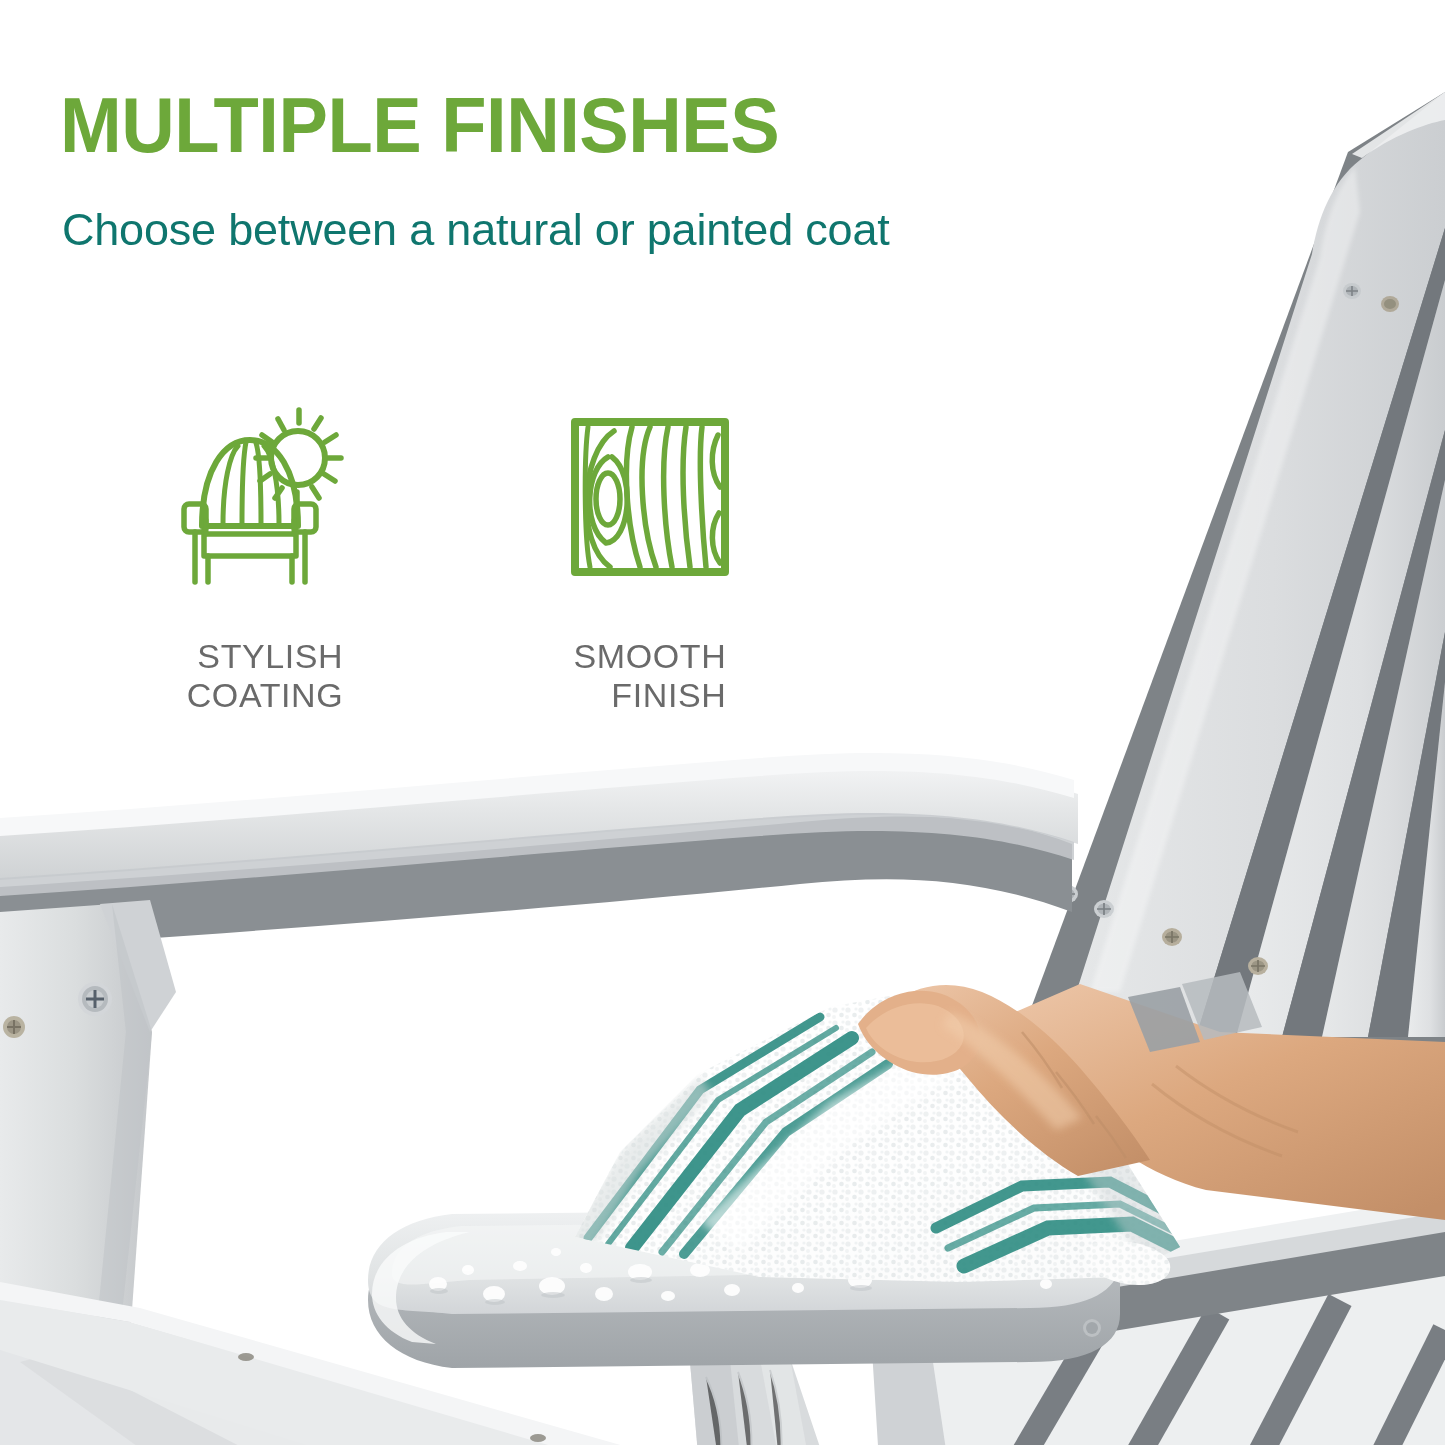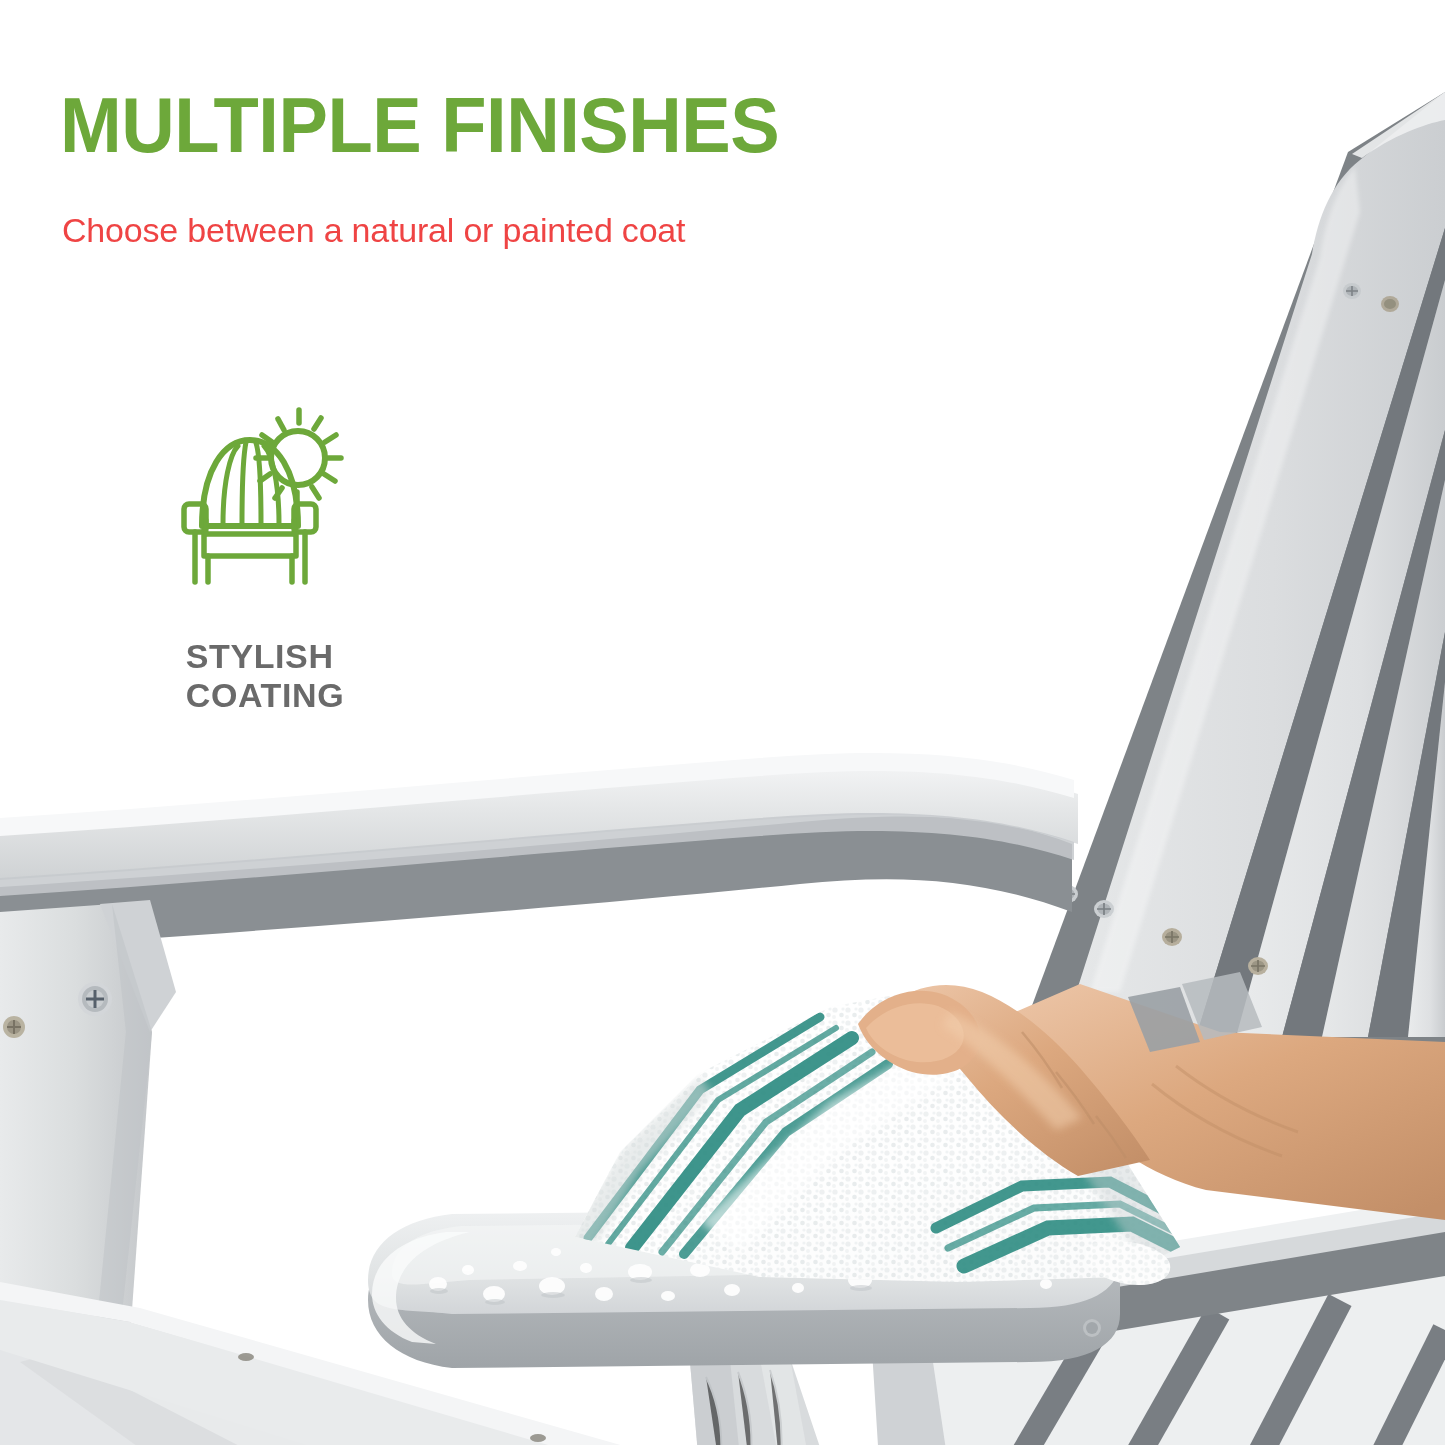--- a/index.html
+++ b/index.html
@@ -21,37 +21,37 @@
     position:absolute; left:60px; top:53px;
     font-size:78px; line-height:80px;
     font-weight:700; letter-spacing:-0.5px;
     color:#6DA83A;
     transform:scaleX(0.95); transform-origin:left top;
     white-space:nowrap;
   }
   .subhead {
     position:absolute; left:62px; top:168px;
     width:1030px;
-    font-size:34px; line-height:60px;
-    font-weight:400; color:#ef4444;
+    font-size:45px; line-height:60px;
+    font-weight:400; color:#0f766e;
     letter-spacing:-0.2px;
   }
   .subhead .l2 { display:block; }
 
   
   .features { position:absolute; left:145px; top:372px; width:700px; display:flex; }
   .feature { width:240px; display:flex; flex-direction:column; align-items:center; }
   .feature + .feature { margin-left:145px; }
   .feat-icon { height:185px; display:flex; align-items:center; justify-content:center; }
   .feat-icon svg { display:block; }
   .feat-label {
     margin-top:48px;
     font-size:34px; line-height:39px;
-    color:#6A6A6A; text-align:left;
-    letter-spacing:0.6px; font-weight:700;
+    color:#6A6A6A; text-align:right;
+    letter-spacing:0.6px; font-weight:400;
     white-space:pre-line;
   }
 </style>
 </head>
 <body>
 
 <div id="stage">
 
   <div class="photo">
     <svg viewBox="0 0 1445 1445" xmlns="http://www.w3.org/2000/svg">
@@ -425,15 +425,39 @@
           <line x1="30" y1="152" x2="30" y2="178" stroke-width="5.5"></line>
           <line x1="114" y1="152" x2="114" y2="178" stroke-width="5.5"></line>
           <line x1="28" y1="116" x2="28" y2="130" stroke-width="5"></line>
           <line x1="116" y1="116" x2="116" y2="130" stroke-width="5"></line>
         </svg>
       </div>
       <div class="feat-label">STYLISH
 COATING</div>
     </div>
 
+    <div class="feature">
+      <div class="feat-icon">
+        <svg width="160" height="160" viewBox="0 0 160 160" fill="none" stroke="#6DA83A" stroke-width="6.5" stroke-linecap="round" stroke-linejoin="round">
+          <rect x="5" y="5" width="150" height="150" stroke-width="8"></rect>
+
+          <ellipse cx="38" cy="82" rx="12" ry="26" stroke-width="5.5"></ellipse>
+          <path d="M38 40 C16 52 12 108 36 126 C60 124 66 58 42 40" stroke-width="5.5"></path>
+          <path d="M44 14 C10 36 6 126 40 150" stroke-width="5.5"></path>
+
+          <path d="M62 10 C52 44 56 108 70 150" stroke-width="5.5"></path>
+          <path d="M80 10 C66 42 72 112 86 150" stroke-width="5.5"></path>
+          <path d="M98 10 C90 46 94 110 102 150" stroke-width="5.5"></path>
+          <path d="M116 10 C110 48 114 108 120 150" stroke-width="5.5"></path>
+          <path d="M132 10 C128 42 132 110 136 150" stroke-width="5.5"></path>
+
+          <path d="M148 18 C140 34 140 56 150 70" stroke-width="5.5"></path>
+          <path d="M149 96 C140 110 140 132 150 146" stroke-width="5.5"></path>
+
+          <path d="M18 10 C14 40 14 120 20 150" stroke-width="5"></path>
+        </svg>
+      </div>
+      <div class="feat-label">SMOOTH
+FINISH</div>
+    </div>
 
   </div>
 </div>
 
 </body></html>

